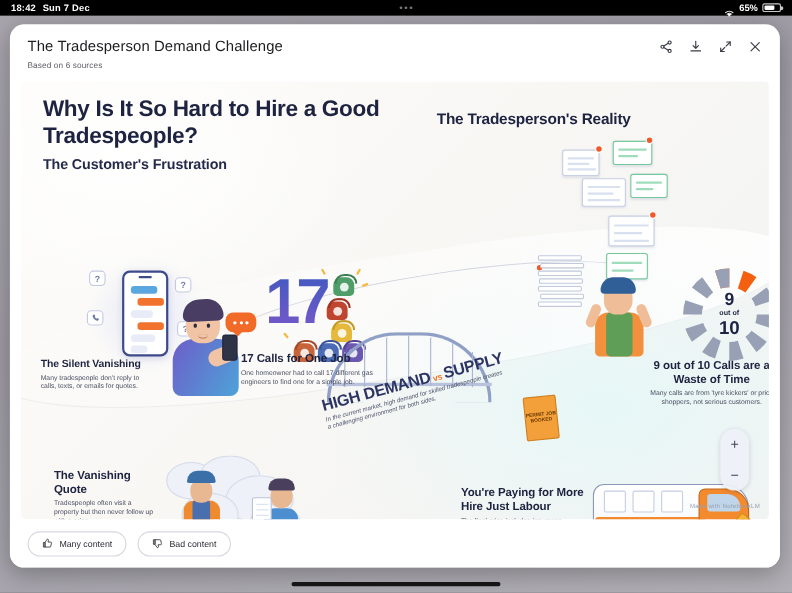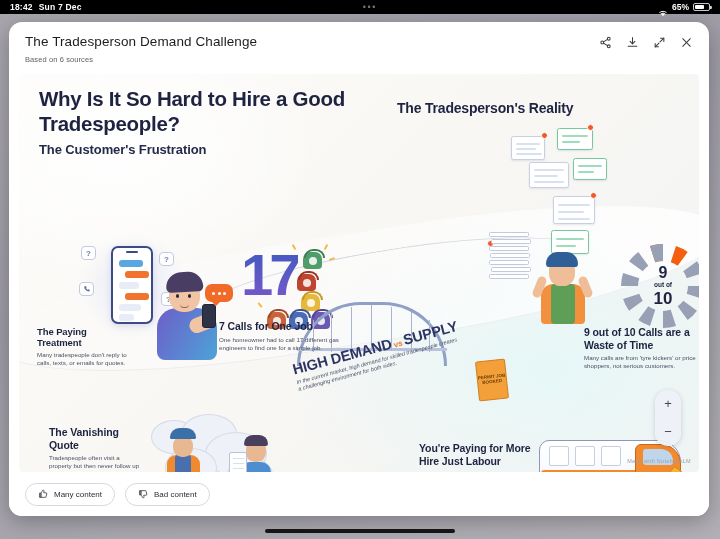--- a/index.html
+++ b/index.html
@@ -102,21 +102,21 @@
   .right-title {
     position: absolute; left: 378px; top: 26px;
     font-size: 14px; font-weight: bold; color: #1d2340; letter-spacing: -.2px;
   }
 
   
   .blk { position: absolute; }
   .blk h4 { font-size: 9.5px; line-height: 11px; font-weight: bold; color: #1d2340; letter-spacing: -.1px; }
   .blk p  { font-size: 6.2px; line-height: 8px; color: #4a4f63; margin-top: 3px; }
   .blk.big h4 { font-size: 10.5px; line-height: 12.5px; }
-  .blk.ctr  { }
+  .blk.ctr  { text-align: center; }
 
   .blk-silent    { left: 18px;  top: 252px; width: 96px; }
   .blk-17        { left: 200px; top: 246px; width: 124px; }
   .blk-overwhelm { left: 378px; top: 48px;  width: 92px; }
   .blk-9of10     { left: 565px; top: 252px; width: 126px; }
   .blk-vanish    { left: 30px;  top: 352px; width: 94px; }
   .blk-labour    { left: 400px; top: 368px; width: 112px; }
 
   
   .phone {
@@ -635,26 +635,26 @@
           <span class="van-panel" style="left:36px;top:20px;width:20px;height:20px;"></span>
           <span class="van-panel" style="left:62px;top:20px;width:20px;height:20px;"></span>
 
           <span class="tag" style="left:126px;top:44px;">
               <i></i>
             </span>
 
         </div>
 
         <div class="blk blk-silent">
-          <h4>The Paying Treatment</h4>
+          <h4>The Silent Vanishing</h4>
           <p>Many tradespeople don't reply to calls, texts, or emails for quotes.</p>
         </div>
 
         <div class="blk blk-17 big">
-          <h4>7 Calls for One Job</h4>
+          <h4>17 Calls for One Job</h4>
           <p>One homeowner had to call 17 different gas engineers to find one for a simple job.</p>
         </div>
 
 
         <div class="blk blk-9of10 big ctr">
           <h4>9 out of 10 Calls are a Waste of Time</h4>
           <p>Many calls are from 'tyre kickers' or price shoppers, not serious customers.</p>
         </div>
 
         <div class="blk blk-vanish big">

